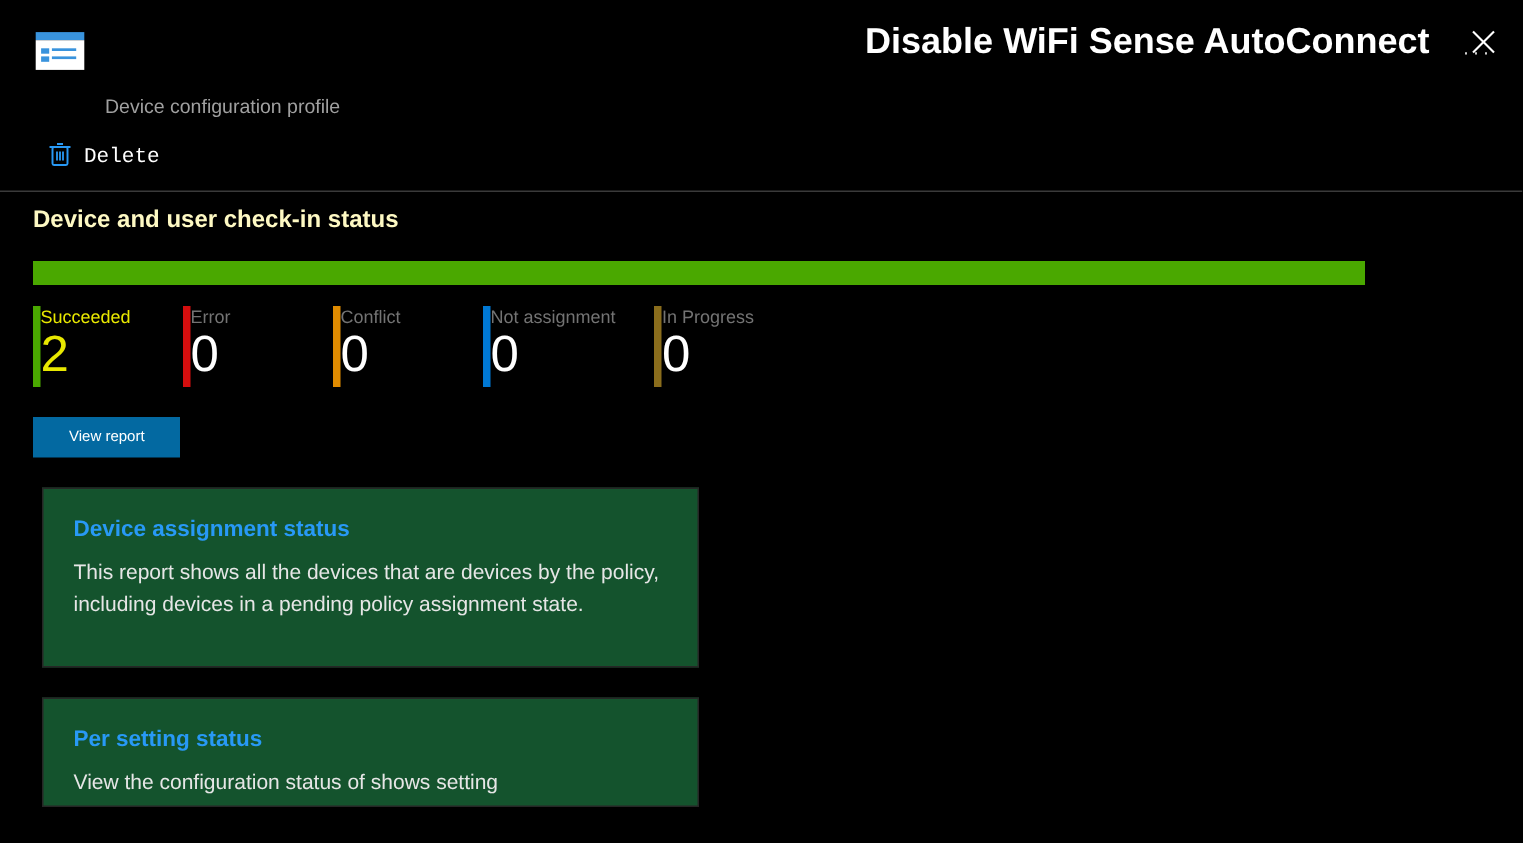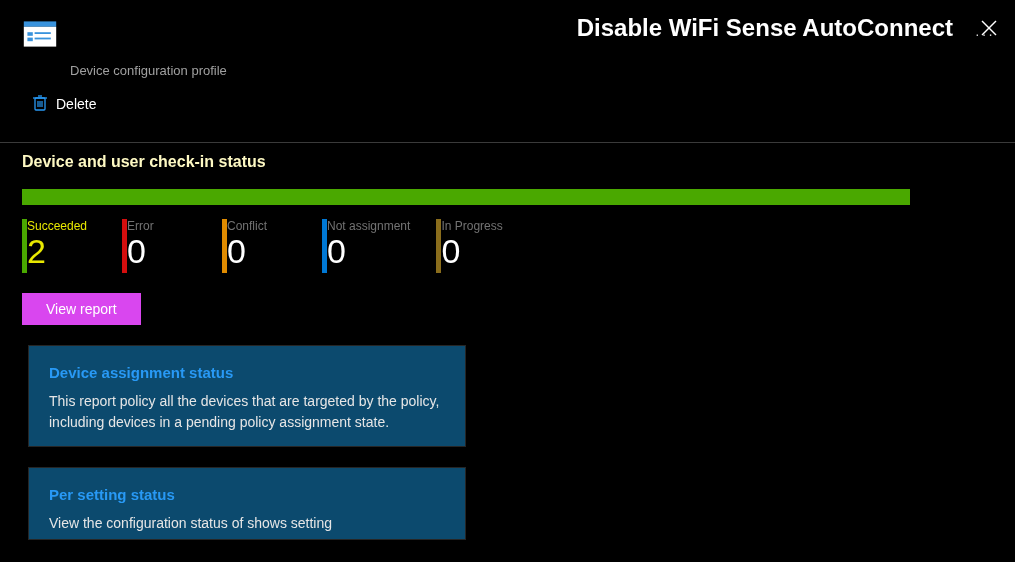--- a/index.html
+++ b/index.html
@@ -48,22 +48,23 @@
     }
     .header-close {
       position: absolute;
       right: 18px;
       top: 20px;
       cursor: pointer;
       color: #ffffff;
     }
     .toolbar {
       display: flex;
-      padding: 6px 22px 27px 32px;
+      padding: 6px 22px 10px 32px;
       border-bottom: 1px solid #3a3a3a;
+      font-family: Liberation Mono, monospace;
     }
     .toolbar-btn {
       display: flex;
       align-items: center;
       gap: 8px;
       cursor: pointer;
       color: #ffffff;
       font-size: 14px;
     }
     .toolbar-icon { color: #2899f5; }
@@ -96,34 +97,34 @@
     .stat.succeeded .stat-bar { background: #4aa800; }
     .stat.succeeded .stat-label { color: #e8e800; }
     .stat.succeeded .stat-value { color: #e8e800; }
     .stat.error .stat-bar { background: #d40e0e; }
     .stat.conflict .stat-bar { background: #e08b00; }
     .stat.na .stat-bar { background: #0078d4; }
     .stat.inprogress .stat-bar { background: #8a6d1c; }
     .view-report-btn {
       display: inline-block;
       margin: 14px 22px 0 22px;
-      background: #d946ef;
+      background: #0369a1;
       color: #ffffff;
       border: none;
-      font-size: 14px;
+      font-size: 10px;
       padding: 8px 24px;
       cursor: pointer;
       font-family: inherit;
     }
     .card {
       margin: 20px 0 0 28px;
       width: 438px;
-      background: #0c4a6e;
+      background: #14532d;
       border: 1px solid #262626;
-      padding: 18px 20px 12px 20px;
+      padding: 18px 20px 30px 20px;
     }
     .card2 { padding-bottom: 4px; }
     .card-title {
       color: #2899f5;
       font-size: 15px;
       font-weight: 600;
       margin-bottom: 10px;
     }
     .card-desc {
       color: #e6e6e6;
@@ -220,21 +221,21 @@
     </div>
   </div>
 </div>
 
 
 <button class="view-report-btn">View report</button>
 
 
 <div class="card">
   <div class="card-title">Device assignment status</div>
-  <div class="card-desc">This report policy all the devices that are targeted by the policy, including devices in a pending policy assignment state.</div>
+  <div class="card-desc">This report shows all the devices that are devices by the policy, including devices in a pending policy assignment state.</div>
 </div>
 
 
 <div class="card card2">
   <div class="card-title">Per setting status</div>
   <div class="card-desc">View the configuration status of shows setting</div>
 </div>
 
 
 

